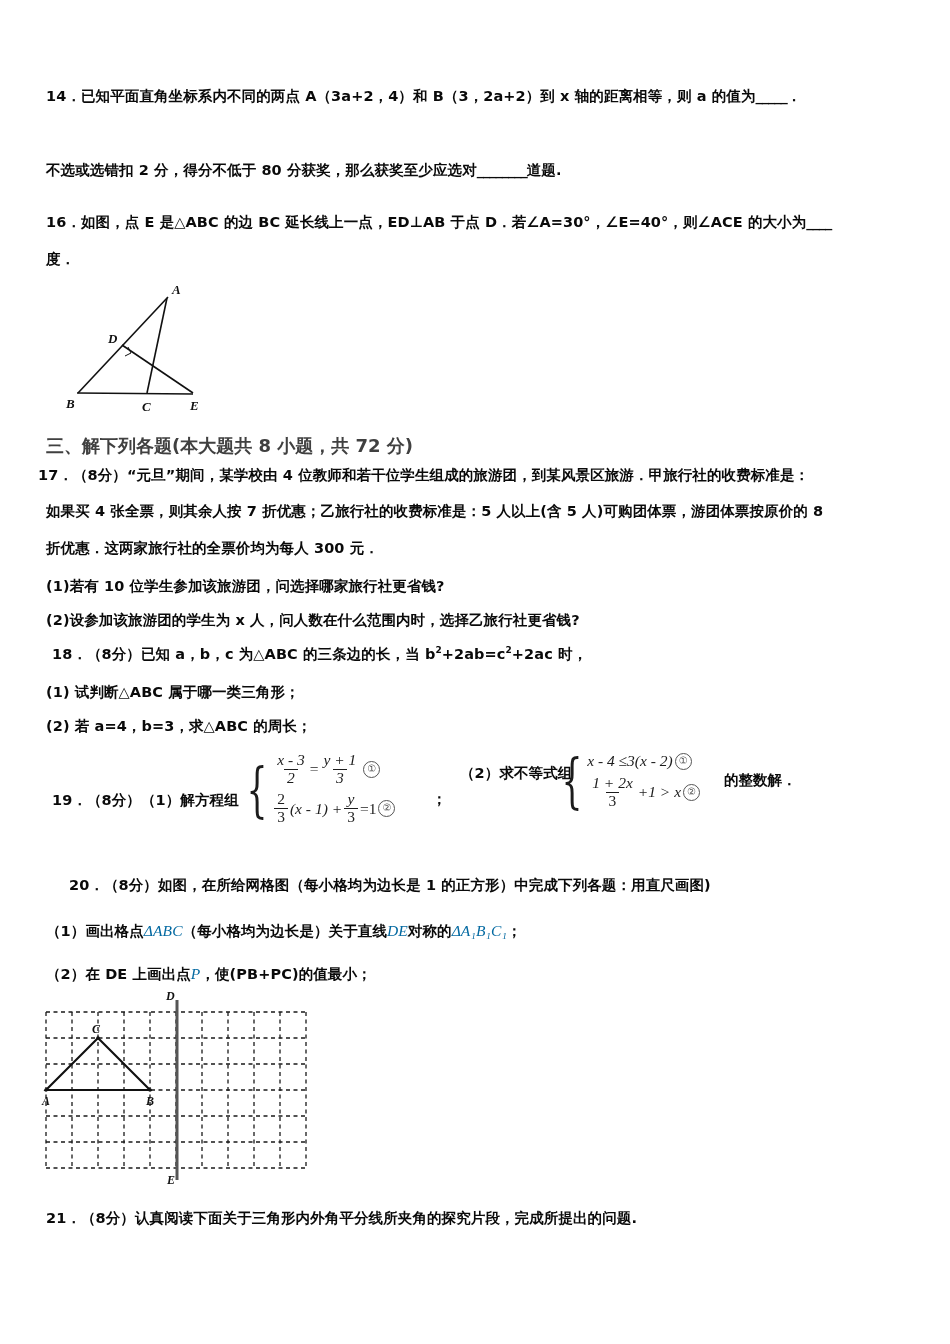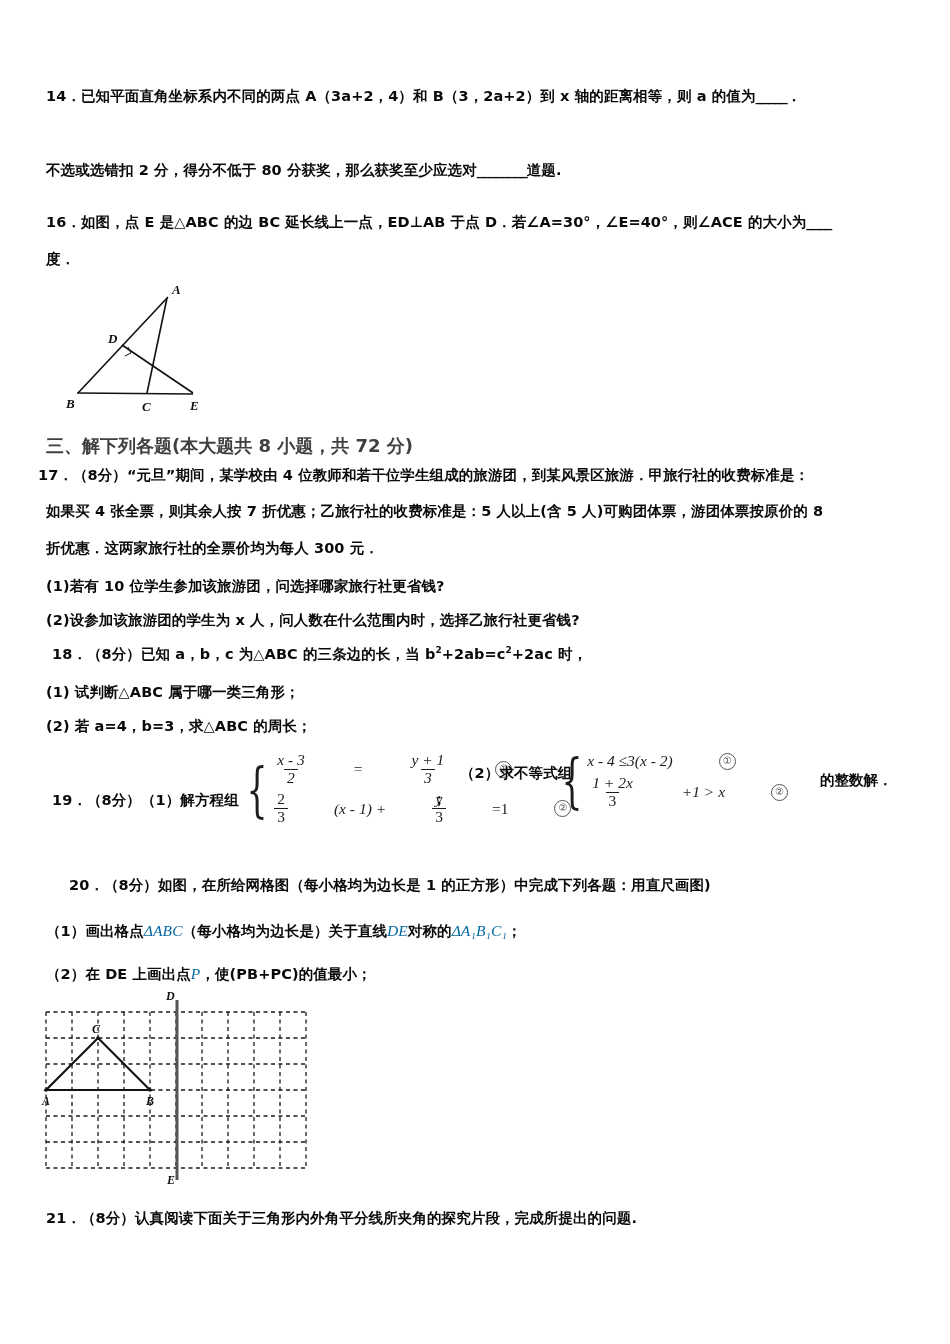--- a/index.html
+++ b/index.html
@@ -107,21 +107,20 @@
     display: flex;
     flex-direction: column;
     gap: 5px;
   }
   .sys-row {
     display: flex;
     align-items: center;
     font-size: 15.5px;
     font-style: italic;
     white-space: nowrap;
-    gap: 44px;
   }
   .frac {
     display: inline-flex;
     flex-direction: column;
     align-items: center;
     vertical-align: middle;
     margin: 0 2px;
     line-height: 1.08;
   }
   .frac .num { padding: 0 3px; }
@@ -138,21 +137,21 @@
     line-height: 14px;
     margin-left: 2px;
     color: #555;
   }
   .sys-tail {
     font-family: "DejaVu Sans", "Liberation Sans", sans-serif;
     font-weight: bold;
     font-size: 14.5px;
     font-style: normal;
     color: #0a0a0a;
-    margin-left: 32px;
+    margin-left: 24px;
     white-space: nowrap;
   }
   .semi {
     position: absolute;
     font-family: "DejaVu Sans", "Liberation Sans", sans-serif;
     font-weight: bold;
     font-size: 14.5px;
     color: #0a0a0a;
   }
 </style>

